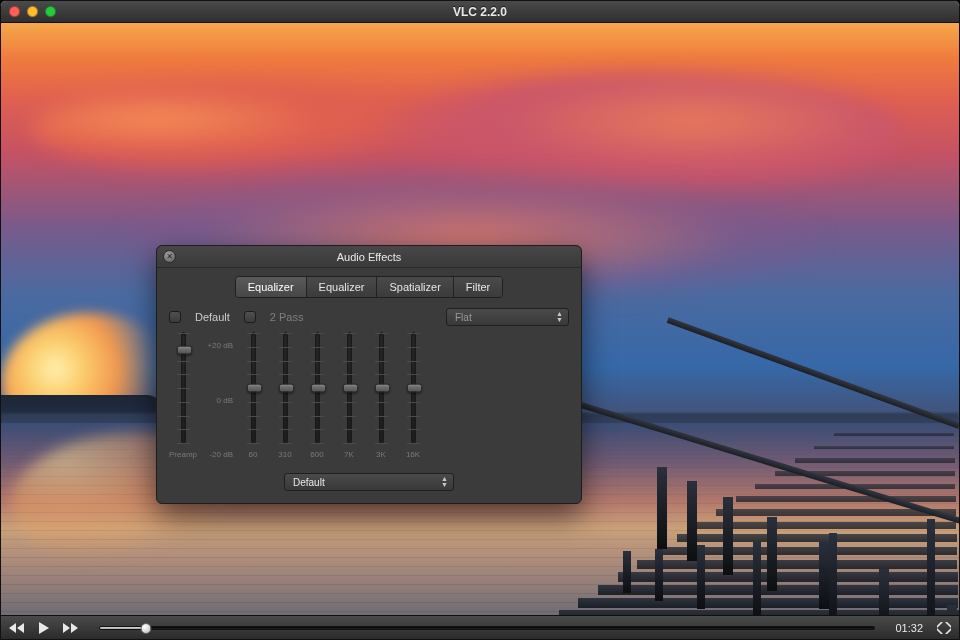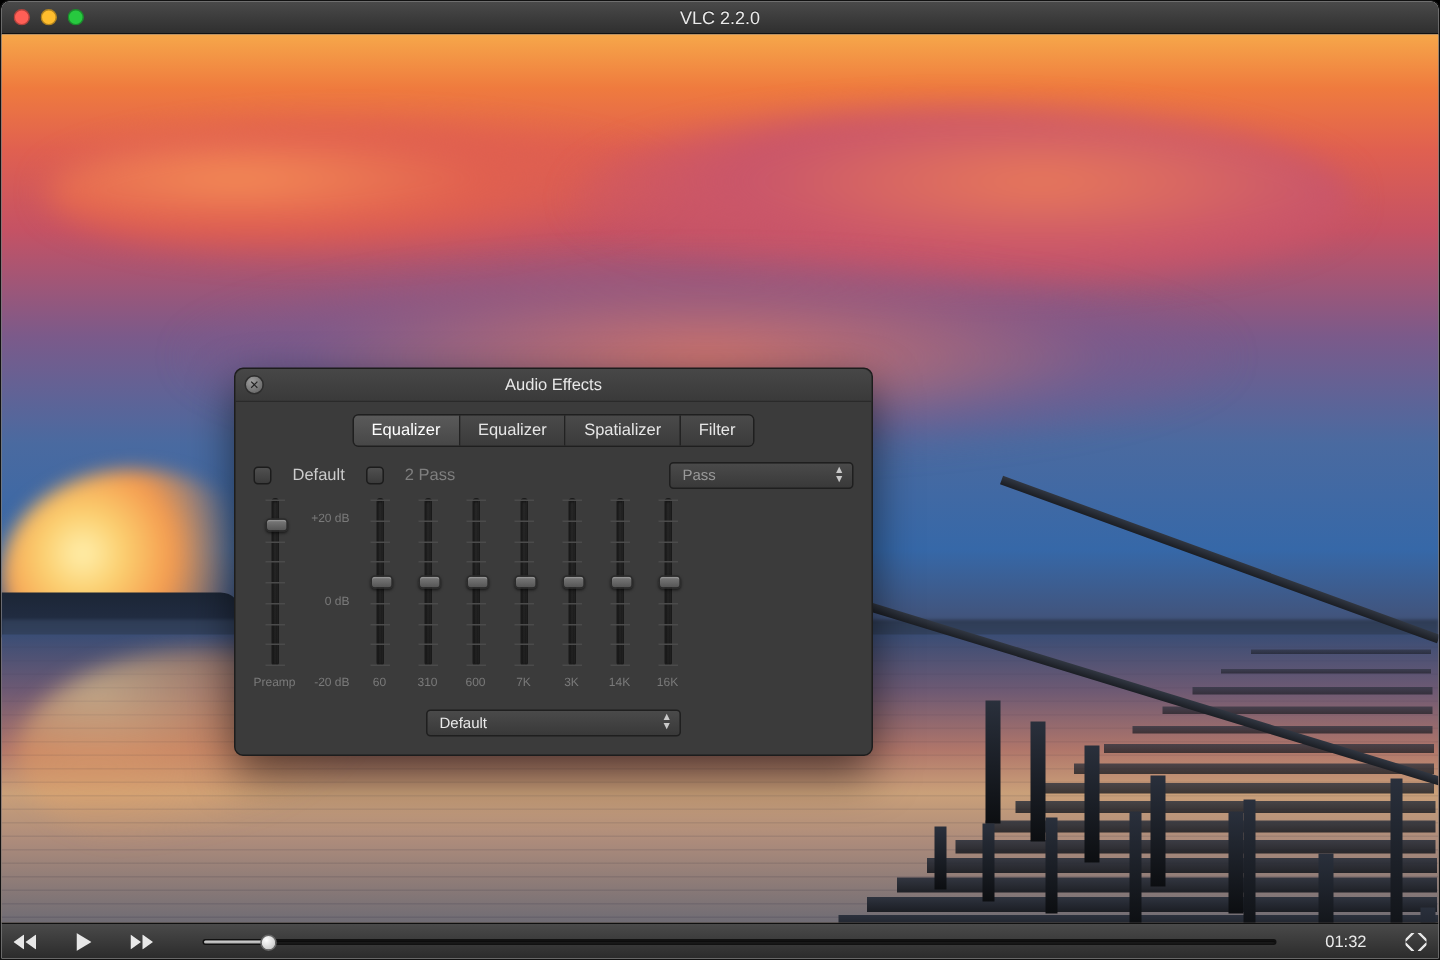--- a/index.html
+++ b/index.html
@@ -25,21 +25,21 @@
       display: flex;
       align-items: center;
       position: relative;
       border-bottom: 1px solid #111;
     }
     .tl-dots { display: flex; gap: 7px; margin-left: 8px; }
     .tl-dot { width: 11px; height: 11px; border-radius: 50%; border: 0.5px solid rgba(0,0,0,.3);}
     .tl-dot.r{background:#ff5f56;} .tl-dot.y{background:#ffbd2d;} .tl-dot.g{background:#27c93f;}
     .title-text {
       position:absolute; left:0; right:0; text-align:center;
-      color:#eaeaea; font-size:12px; font-weight:400;
+      color:#eaeaea; font-size:12px; font-weight:700;
       text-shadow:0 -1px 0 rgba(0,0,0,.6);
     }
     .video {
       position: relative;
       width: 100%;
       height: calc(100% - 22px - 24px);
       background: linear-gradient(to bottom,
         #f6a74a 0%, #ef7b3e 6%, #e06050 13%,
         #c55264 22%, #7b5a8a 34%, #4a6aa0 46%,
         #3668a8 58%, #42537a 66%,
@@ -115,21 +115,21 @@
     .knob{position:absolute;left:-5px;width:15px;height:9px;border-radius:3px;
       background:linear-gradient(#7b7b7b,#555);border:1px solid #2b2b2b;
       box-shadow:0 1px 2px rgba(0,0,0,.6), inset 0 1px 0 rgba(255,255,255,.2);}
     .band-lbl{margin-top:6px;font-size:8px;color:#7a7a7a;}
     .preamp-lbl{font-size:8px;color:#7a7a7a;margin-top:6px;}
     
     .controls{
       position:absolute;left:0;right:0;bottom:0;height:24px;
       background:linear-gradient(#4a4a4a,#2b2b2b);
       border-top:1px solid #101010;
-      display:flex;align-items:center;padding:0 8px;gap:26px;
+      display:flex;align-items:center;padding:0 8px;gap:14px;
     }
     .ctl-btn{color:#e8e8e8;font-size:12px;cursor:pointer;display:flex;align-items:center;}
     .prog{flex:1;position:relative;height:4px;border-radius:2px;
       background:#1d1d1d;border:1px solid #111;box-shadow:inset 0 1px 1px rgba(0,0,0,.7);margin:0 6px;}
     .prog .fill{position:absolute;left:0;top:0;bottom:0;background:linear-gradient(#d8d8d8,#a9a9a9);border-radius:2px;}
     .prog .dot{position:absolute;top:-4px;width:11px;height:11px;border-radius:50%;
       background:radial-gradient(circle at 35% 30%, #fff, #bcbcbc);border:1px solid #666;
       transform:translateX(-50%);}
     .time{color:#eaeaea;font-size:11px;font-variant-numeric:tabular-nums;}
     .fs{color:#eaeaea;font-size:12px;cursor:pointer;}
@@ -226,21 +226,21 @@
           <div class="tab">Spatializer</div>
           <div class="tab">Filter</div>
         </div>
       <div class="opts">
         <span class="cb"></span>
         <span class="opt-lbl">Default</span>
         <span class="cb"></span>
         <span class="opt-lbl dim">2 Pass</span>
         <span style="flex:1"></span>
         <div class="dd small">
-          <span>Pass</span>
+          <span>Flat</span>
           <span class="arrows">▲<br>▼</span>
         </div>
       </div>
 
       <div class="eq" id="eq">
           <div class="col">
             <div class="track">
               <div class="ticks">
                 <div class="tick" style="top: 0%;"></div>
                 <div class="tick" style="top: 12.5%;"></div>
@@ -338,37 +338,20 @@
                 <div class="tick" style="top: 37.5%;"></div>
                 <div class="tick" style="top: 50%;"></div>
                 <div class="tick" style="top: 62.5%;"></div>
                 <div class="tick" style="top: 75%;"></div>
                 <div class="tick" style="top: 87.5%;"></div>
                 <div class="tick" style="top: 100%;"></div>
               </div>
               <div class="knob" style="top: 50%; transform: translateY(-50%);"></div>
             </div>
             <div class="band-lbl">3K</div>
-          </div>
-          <div class="col">
-            <div class="track">
-              <div class="ticks">
-                <div class="tick" style="top: 0%;"></div>
-                <div class="tick" style="top: 12.5%;"></div>
-                <div class="tick" style="top: 25%;"></div>
-                <div class="tick" style="top: 37.5%;"></div>
-                <div class="tick" style="top: 50%;"></div>
-                <div class="tick" style="top: 62.5%;"></div>
-                <div class="tick" style="top: 75%;"></div>
-                <div class="tick" style="top: 87.5%;"></div>
-                <div class="tick" style="top: 100%;"></div>
-              </div>
-              <div class="knob" style="top: 50%; transform: translateY(-50%);"></div>
-            </div>
-            <div class="band-lbl">14K</div>
           </div>
           <div class="col">
             <div class="track">
               <div class="ticks">
                 <div class="tick" style="top: 0%;"></div>
                 <div class="tick" style="top: 12.5%;"></div>
                 <div class="tick" style="top: 25%;"></div>
                 <div class="tick" style="top: 37.5%;"></div>
                 <div class="tick" style="top: 50%;"></div>
                 <div class="tick" style="top: 62.5%;"></div>

